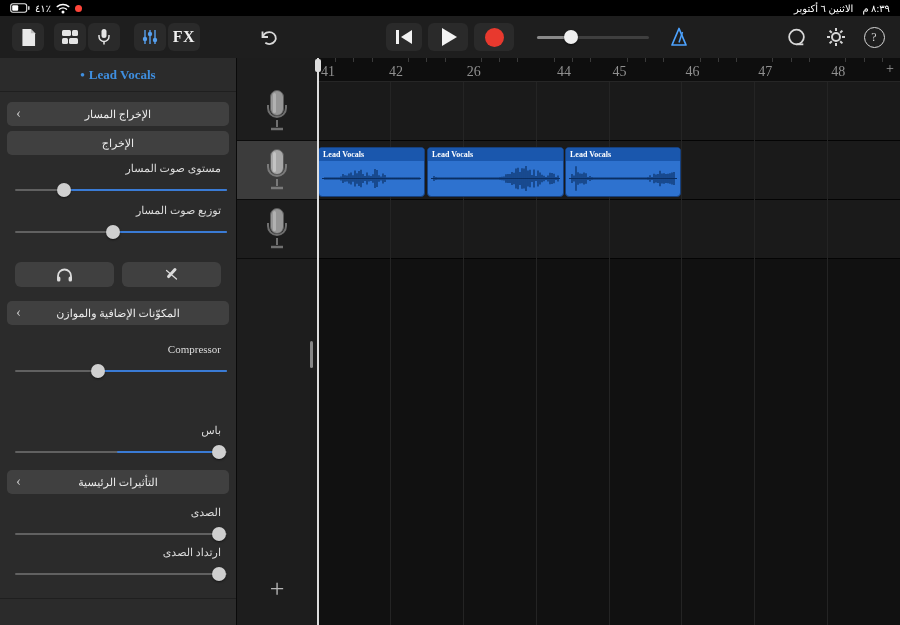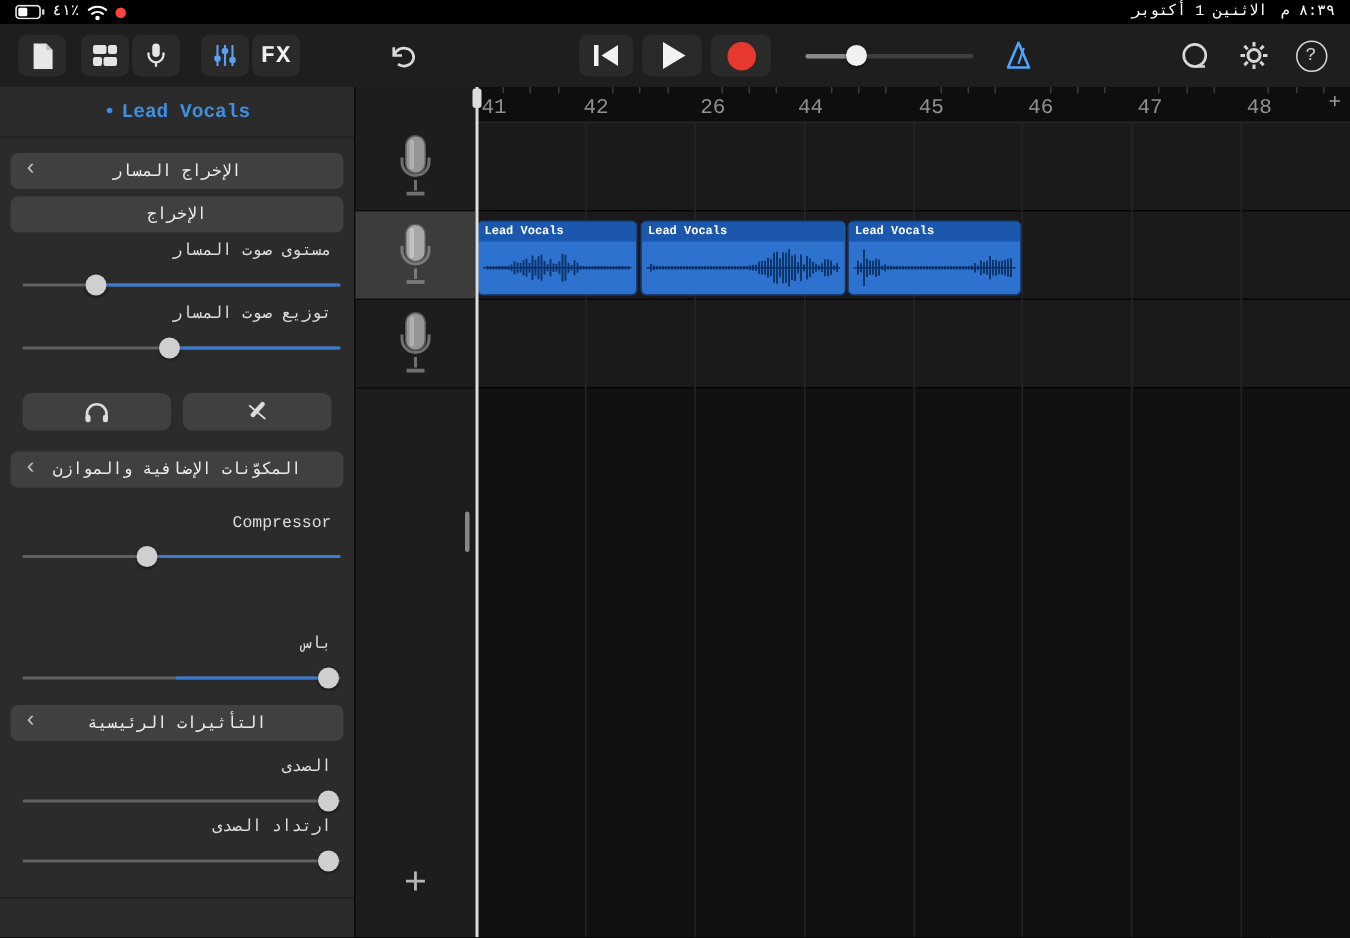--- a/index.html
+++ b/index.html
@@ -1,18 +1,18 @@
 <!DOCTYPE html>
 <html><head>
 <meta charset="utf-8">
 <style>
   *{margin:0;padding:0;box-sizing:border-box}
   html,body{background:#000}
   #app{position:relative;width:900px;height:625px;background:#000;overflow:hidden;
-       font-family:Liberation Mono, monospace;color:#e6e6e6}
+       font-family:Liberation Serif, serif;color:#e6e6e6}
 
   
   #status{position:absolute;top:0;left:0;right:0;height:16px;display:flex;
           justify-content:space-between;align-items:center;padding:0 10px;font-size:10px;color:#fff}
   .sb-left{display:flex;align-items:center;gap:5px}
   .sb-right{display:flex;align-items:center;gap:9px;direction:rtl;font-size:10px}
   .rec-dot{width:7px;height:7px;border-radius:50%;background:#ff453a}
 
   
   #toolbar{position:absolute;top:16px;left:0;right:0;height:42px;background:#1e1e1e}
@@ -91,21 +91,21 @@
         <g fill="none" stroke="#fff" stroke-width="1.4" stroke-linecap="round">
           <path d="M1.2 3.6 a9 9 0 0 1 11.6 0"></path>
             <path d="M3.4 6.2 a6 6 0 0 1 7.2 0"></path>
         </g>
         <circle cx="7" cy="9" r="1.5" fill="#fff"></circle>
       </svg>
       <span class="rec-dot"></span>
     </div>
     <div class="sb-right">
       <span>٨:٣٩ م</span>
-      <span>الاثنين 1 أكتوبر</span>
+      <span>الاثنين ٦ أكتوبر</span>
     </div>
   </div>
 
   <div id="toolbar">
     <div class="tbtn" style="left:12px">
       <svg width="15" height="19" viewBox="0 0 16 20">
         <path d="M1.5 1 h9 l4.5 4.5 v13.5 h-13.5 z" fill="#e8e8e8"></path>
         <path d="M10.5 1 v4.5 h4.5" fill="#bdbdbd"></path>
       </svg>
     </div>
@@ -334,21 +334,21 @@
     <div id="scrollind"></div>
     <div id="addtrack">+</div>
   </div>
 
   <div id="timeline">
     <div id="ruler">
       <span id="bars-add">+</span>
     <span class="rmark" style="left: 4px;">41</span>
         <span class="rmark" style="left: 72px;">42</span>
         <span class="rmark" style="left: 149.75px;">26</span>
-        <span class="rmark" style="left: 215px; text-align: center;">44</span>
+        <span class="rmark" style="left: 240px; text-align: center;">44</span>
         <span class="rmark" style="left: 295.5px;">45</span>
         <span class="rmark" style="left: 368.375px;">46</span>
         <span class="rmark" style="left: 441.25px;">47</span>
         <span class="rmark" style="left: 514.125px;">48</span>
         <i class="tick" style="left: 18.2188px;"></i>
         <i class="tick" style="left: 36.4375px;"></i>
         <i class="tick" style="left: 54.6562px;"></i>
         <i class="tick" style="left: 91.0938px;"></i>
         <i class="tick" style="left: 109.312px;"></i>
         <i class="tick" style="left: 127.531px;"></i>

